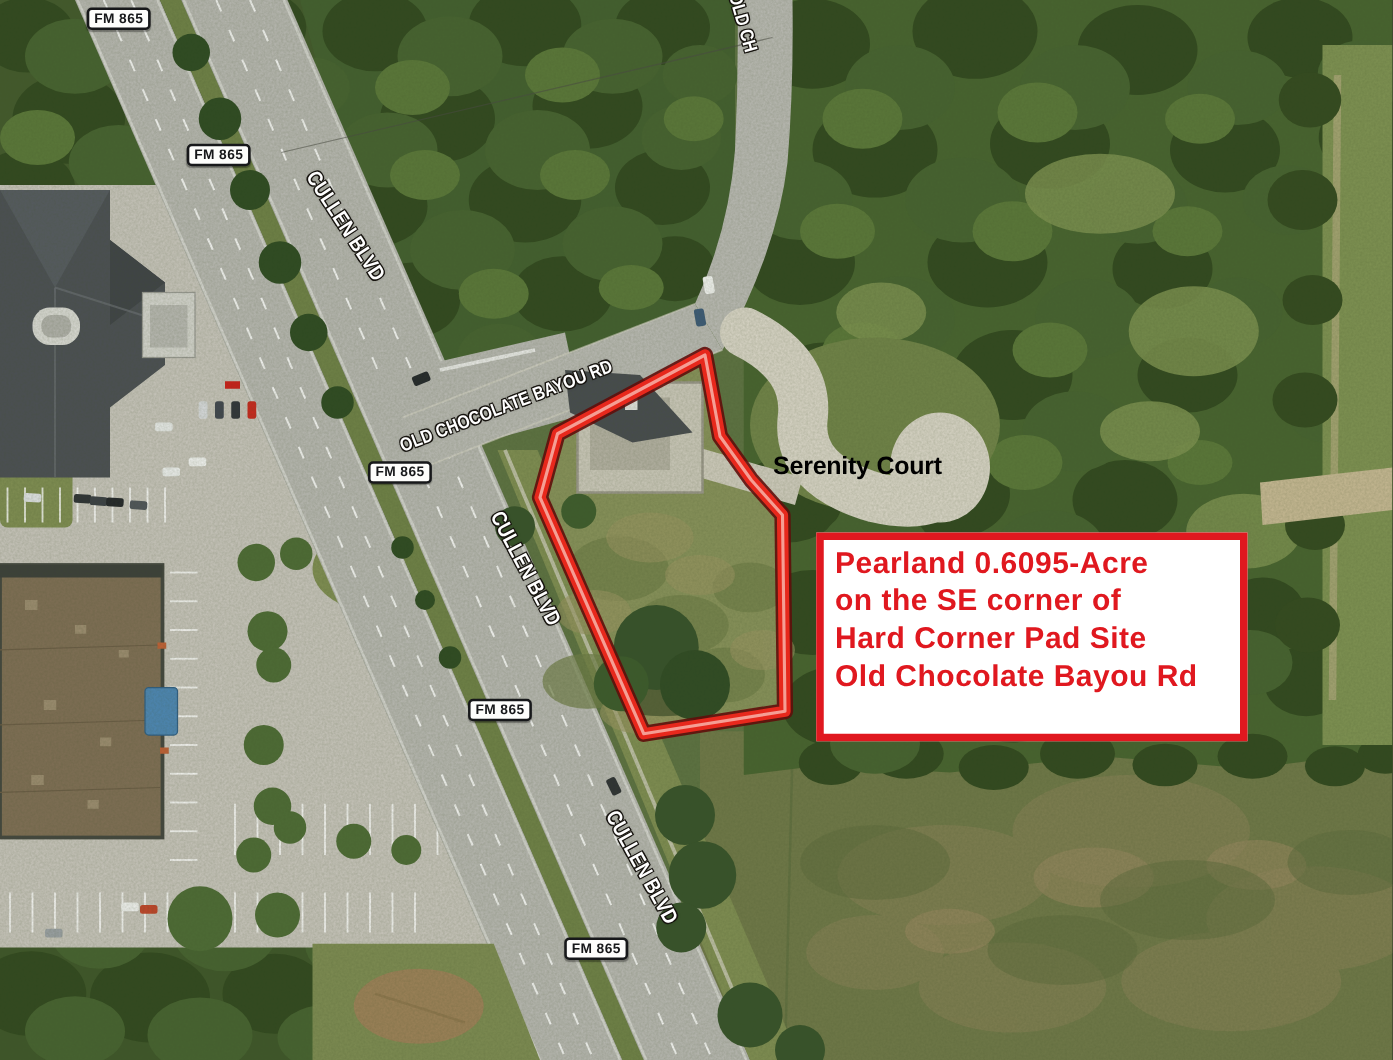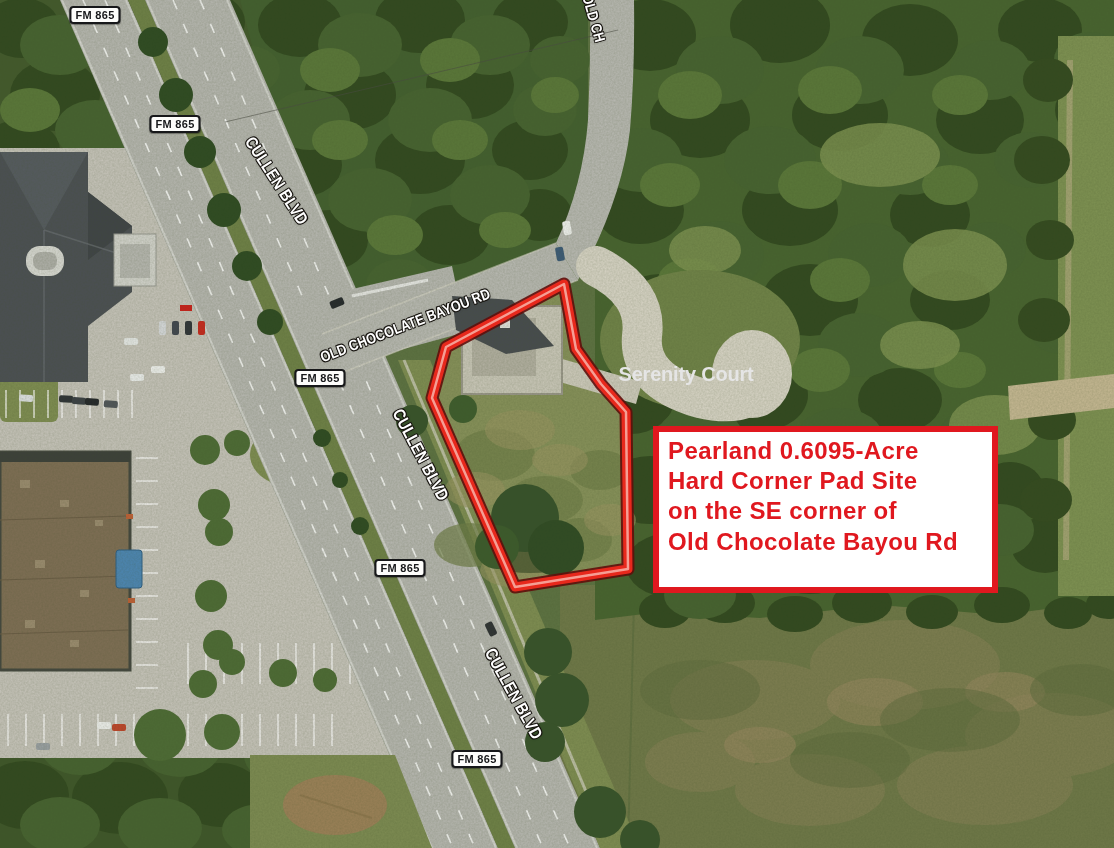--- a/index.html
+++ b/index.html
@@ -7,21 +7,21 @@
           font-family:"Liberation Sans",sans-serif;}
   .canvas svg{position:absolute;left:0;top:0;}
   .shield{position:absolute;transform:translate(-50%,-50%);background:#fdfdfb;border:2px solid #17181a;
           border-radius:4px;padding:0 4px;font:700 11px/14px "Liberation Sans",sans-serif;color:#17181a;
           letter-spacing:.3px;white-space:nowrap;box-shadow:0 1px 1px rgba(0,0,0,.35);}
   .roadlabel{position:absolute;font:700 15px "Liberation Sans",sans-serif;color:#fff;white-space:nowrap;
           letter-spacing:0;
           text-shadow:-1px -1px 0 #17140f,1px -1px 0 #17140f,-1px 1px 0 #17140f,1px 1px 0 #17140f,0 0 3px rgba(0,0,0,.55);}
   .cullen{font-size:17px;}
   .placelabel{position:absolute;transform:translate(-50%,-50%);font:700 20px "Liberation Sans",sans-serif;
-          color:#e5e5e5;letter-spacing:-.2px;white-space:nowrap;}
+          color:#000000;letter-spacing:-.2px;white-space:nowrap;}
   .titlebox{position:absolute;left:653px;top:426px;width:345px;height:167px;box-sizing:border-box;
           background:#ffffff;border:6px solid #e0181f;padding:4px 0 14px 9px;}
   .titleline{font:700 24px/30.2px "Liberation Sans",sans-serif;color:#e0181f;letter-spacing:.4px;white-space:nowrap;}
 </style>
 </head>
 <body>
 
 <div class="canvas">
 
 <svg width="1114" height="848" viewBox="0 0 1114 848">
@@ -480,18 +480,18 @@
 <div class="roadlabel cullen" style="left:276px;top:181px;transform:translate(-50%,-50%) rotate(57deg) scaleX(.85)">CULLEN BLVD</div>
 <div class="roadlabel cullen" style="left:420px;top:455px;transform:translate(-50%,-50%) rotate(62deg) scaleX(.85)">CULLEN BLVD</div>
 <div class="roadlabel cullen" style="left:513px;top:694px;transform:translate(-50%,-50%) rotate(61deg) scaleX(.85)">CULLEN BLVD</div>
 <div class="roadlabel" style="left:405px;top:325px;transform:translate(-50%,-50%) rotate(-21deg) scaleX(.85)">OLD CHOCOLATE BAYOU RD</div>
 <div class="roadlabel" style="left:594px;top:18px;transform:translate(-50%,-50%) rotate(74deg) scaleX(.85)">OLD CH</div>
 
 <div class="placelabel" style="left:686px;top:374px">Serenity Court</div>
 
 <div class="titlebox">
   <div class="titleline">Pearland 0.6095-Acre</div>
+  <div class="titleline">on the SE corner of</div>
   <div class="titleline">Hard Corner Pad Site</div>
-  <div class="titleline">on the SE corner of</div>
   <div class="titleline">Old Chocolate Bayou Rd</div>
 </div>
 
 </div>
 
 </body></html>

